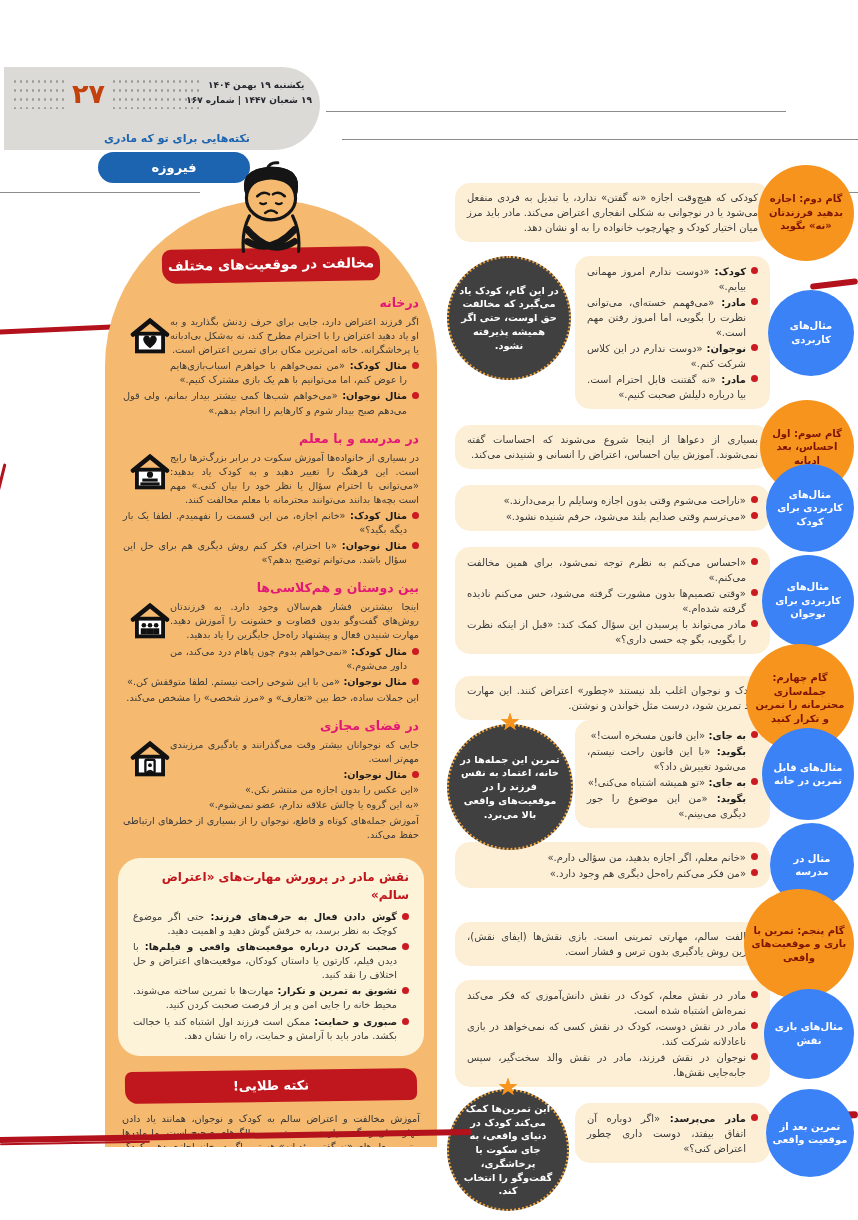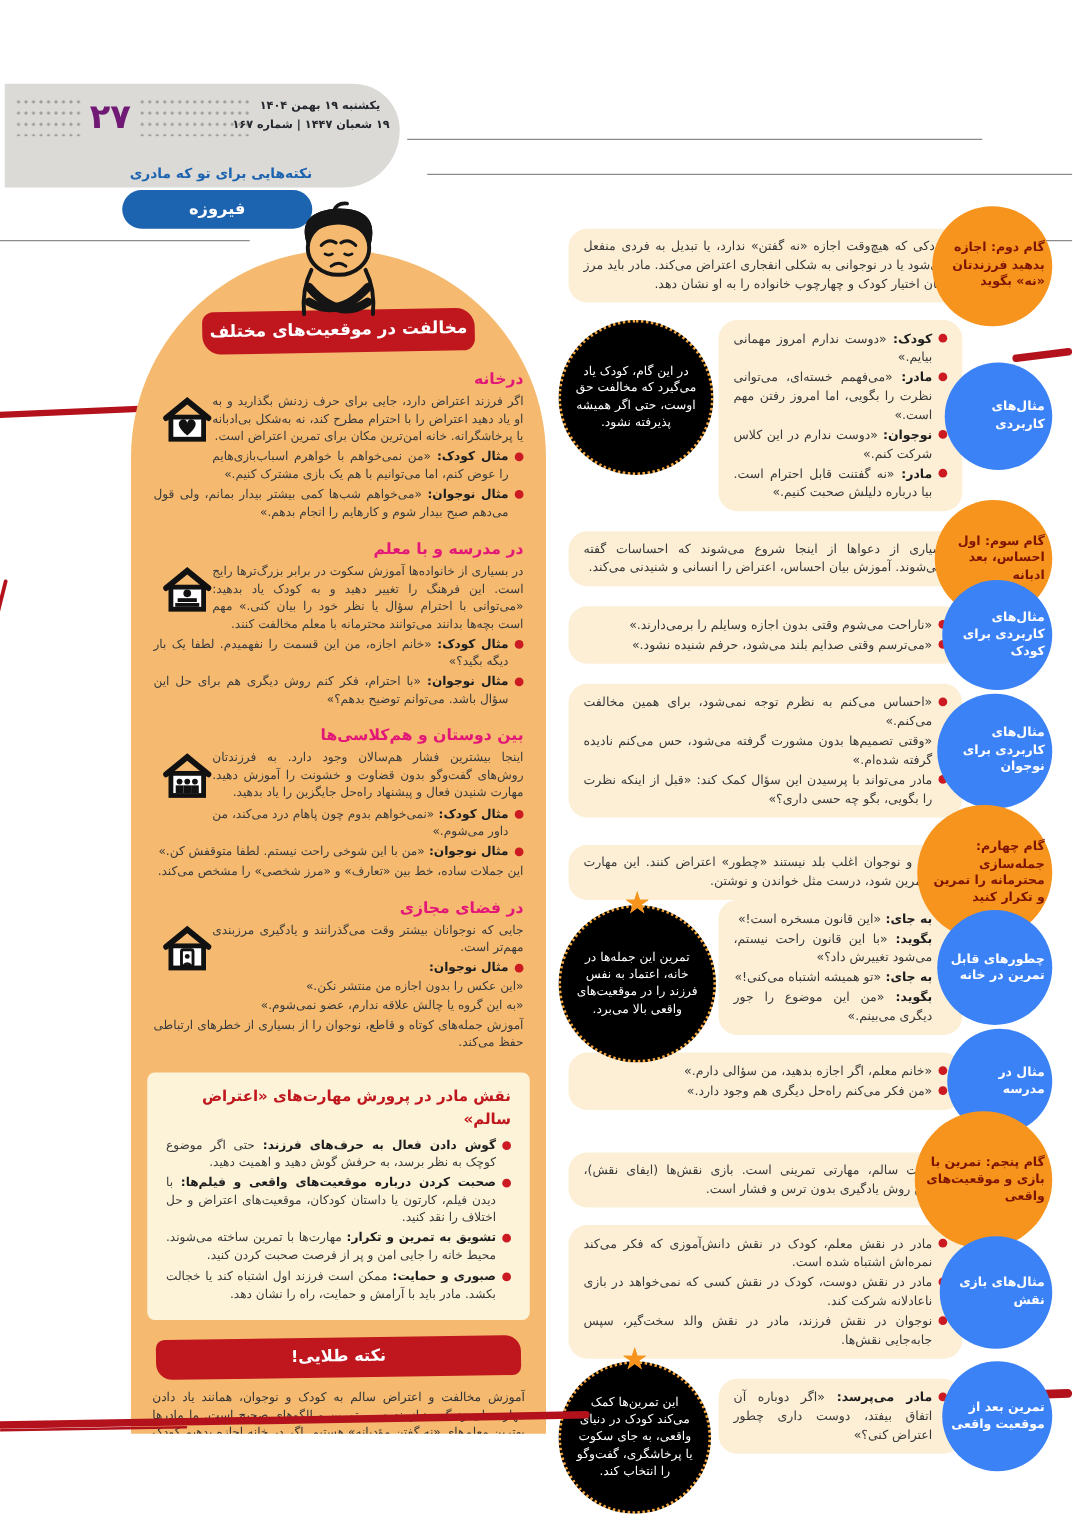--- a/index.html
+++ b/index.html
@@ -4,21 +4,21 @@
 <style>
   html,body{margin:0;padding:0;background:#fff;}
   body{font-family:"DejaVu Sans",sans-serif;}
   .page{position:relative;width:858px;height:1220px;background:#fff;overflow:hidden;direction:rtl;}
   
   .mast{position:absolute;left:4px;top:67px;width:316px;height:83px;background:#dbdad6;border-radius:0 42px 52px 0;}
   .mast-row{position:absolute;left:8px;top:6px;right:8px;height:40px;display:flex;align-items:center;gap:6px;direction:ltr;}
   .dots{height:32px;background-image:radial-gradient(circle,#9b9b97 1px,transparent 1.4px);background-size:6px 9px;}
   .d1{width:54px;}
   .d2{flex:1;}
-  .pagenum{font-size:27px;font-weight:bold;color:#701a75;line-height:1;}
+  .pagenum{font-size:27px;font-weight:bold;color:#c2410c;line-height:1;}
   .dates{width:104px;direction:rtl;text-align:left;color:#23262d;font-size:9px;font-weight:bold;line-height:1.7;white-space:nowrap;}
   .kicker{position:absolute;left:100px;bottom:5px;color:#1c63b0;font-size:11px;font-weight:bold;}
   .badge{position:absolute;left:98px;top:152px;width:152px;height:31px;background:#1c63b0;border-radius:16px;color:#fff;font-size:13px;font-weight:bold;display:flex;align-items:center;justify-content:center;text-align:center;}
   
   .rule{position:absolute;height:1px;background:#8c8c8c;}
   
   .brush{position:absolute;background:#b3121c;border-radius:4px;}
   
   .col-left{position:absolute;left:105px;top:200px;width:332px;height:947px;background:#f5ba70;border-radius:166px 166px 0 0;font-size:9.7px;line-height:1.45;color:#3a3a3a;overflow:hidden;}
   .boy{position:absolute;left:212px;top:160px;width:118px;height:104px;z-index:3;}
@@ -28,32 +28,32 @@
   .sec{margin:12px 18px 0;}
   .sec-h{margin:0 0 3px;color:#e21777;font-size:12.5px;font-weight:bold;}
   .house{float:left;margin:2px 0 2px 7px;}
   .just{margin:0;text-align:justify;}
   .bl{display:flex;gap:5px;margin-top:2px;}
   .dot{flex:none;width:7px;height:7px;border-radius:50%;background:#cb1a22;margin-top:3px;}
   .bl p{margin:0;text-align:justify;}
   .lead{font-weight:bold;color:#1d1d1d;}
   .qline{margin:1px 0 0;}
   .secnote{margin:2px 0 0;text-align:justify;}
-  .mother-box{margin:16px 13px 0;background:#fdf3d8;border-radius:6px;padding:11px 15px 13px;}
+  .mother-box{margin:16px 13px 0;background:#fdf3d8;border-radius:22px;padding:11px 15px 13px;}
   .mother-box h4{margin:0 0 6px;color:#c0161d;font-size:12px;text-align:right;}
   .golden-p{margin:10px 17px 0;text-align:justify;color:#333;}
   
   .col-right{position:absolute;left:455px;top:183px;width:403px;font-size:10px;line-height:1.5;color:#3a3a3a;}
   .r-row{position:relative;padding-right:88px;}
   .r-block{background:#fcefd6;border-radius:15px;padding:7px 12px;min-height:30px;}
   .r-row.noted{padding-left:120px;}
-  .circle{position:absolute;right:16px;top:50%;transform:translateY(-50%);border-radius:50%;display:flex;align-items:center;justify-content:center;text-align:right;font-weight:bold;padding:6px;box-sizing:border-box;line-height:1.35;z-index:2;}
+  .circle{position:absolute;right:4px;top:50%;transform:translateY(-50%);border-radius:50%;display:flex;align-items:center;justify-content:center;text-align:center;font-weight:bold;padding:6px;box-sizing:border-box;line-height:1.35;z-index:2;}
   .circle.step{background:#f7941e;color:#7d1403;font-size:10px;}
   .circle.example{background:#3b82f6;color:#fff;font-size:10px;}
-  .p-note{position:absolute;left:-8px;border-radius:50%;background:#000000;border:2.5px dotted #f2a53d;color:#fff;font-weight:normal;font-size:9.8px;line-height:1.4;display:flex;align-items:center;justify-content:center;text-align:center;padding:10px;box-sizing:border-box;z-index:2;}
+  .p-note{position:absolute;left:-8px;border-radius:50%;background:#404040;border:2.5px dotted #f2a53d;color:#fff;font-weight:bold;font-size:9.8px;line-height:1.4;display:flex;align-items:center;justify-content:center;text-align:center;padding:10px;box-sizing:border-box;z-index:2;}
   .p-note .star{position:absolute;top:-16px;left:50%;transform:translateX(-50%);color:#f7941e;font-size:24px;line-height:1;text-shadow:0 0 0 #f7941e;}
   .rb-line{display:flex;gap:5px;margin-top:1px;}
   .rb-line .dot{margin-top:3px;}
   .rb-line p{margin:0;text-align:justify;}
   .plain{padding-right:12px;}
 </style>
 </head>
 <body>
 
 <div class="page">
@@ -273,21 +273,21 @@
           </div>
         </div>
       </div>
       <div class="r-row" style="">
         <div class="circle step" style="width: 108px; height: 108px;">گام چهارم: جمله‌سازی محترمانه را تمرین و تکرار کنید</div>
         <div class="r-block">
           <p class="just">کودک و نوجوان اغلب بلد نیستند «چطور» اعتراض کنند. این مهارت باید تمرین شود، درست مثل خواندن و نوشتن.</p>
         </div>
       </div>
       <div class="r-row noted" style="margin-bottom: 14px;">
-        <div class="circle example" style="width: 92px; height: 92px;">چطور‌های قابل تمرین در خانه</div>
+        <div class="circle example" style="width: 92px; height: 92px;">مثال‌های قابل تمرین در خانه</div>
         <div class="r-block">
           <div class="rb-line">
             <span class="dot"></span>
             <p><span class="lead">به جای: </span>«این قانون مسخره است!»</p>
           </div>
           <div class="rb-line plain">
             <p><span class="lead">بگوید: </span>«با این قانون راحت نیستم، می‌شود تغییرش داد؟»</p>
           </div>
           <div class="rb-line">
             <span class="dot"></span>

